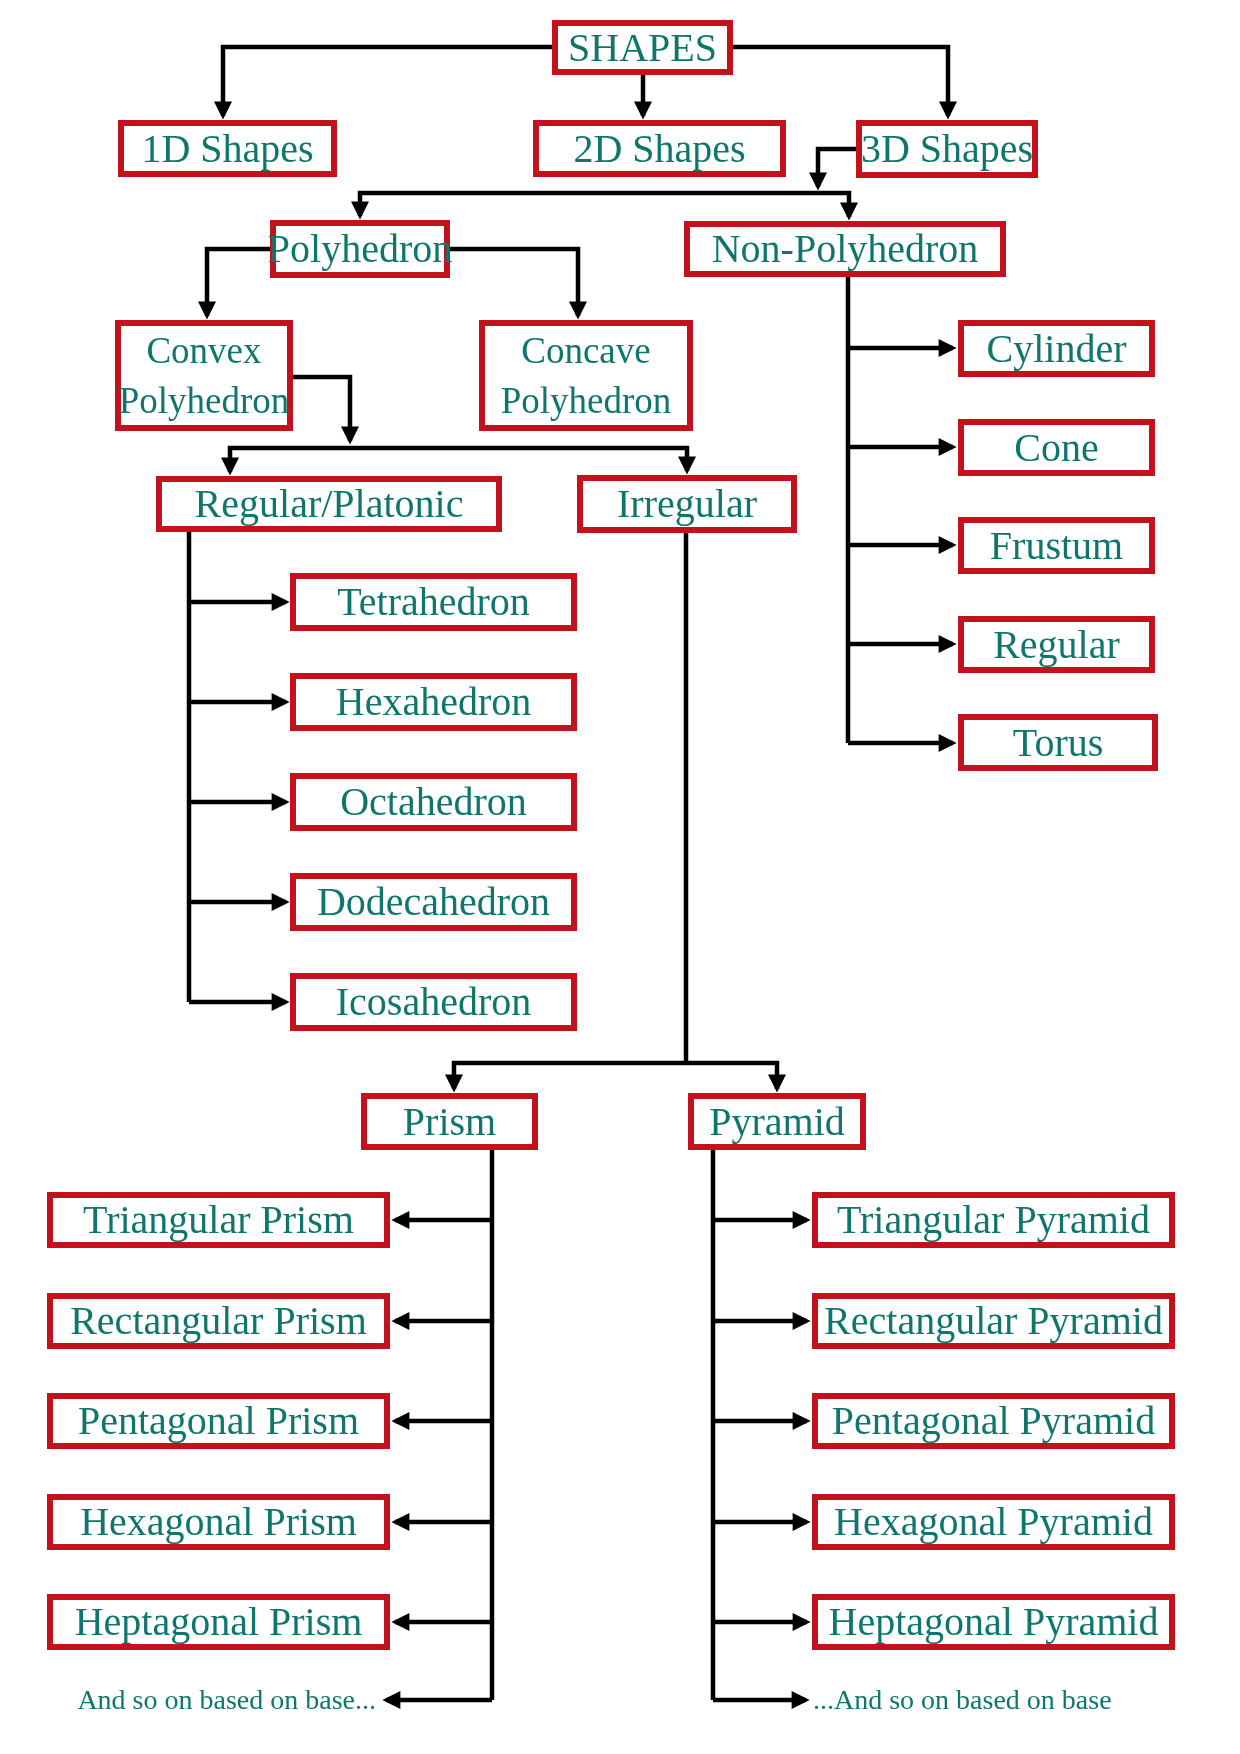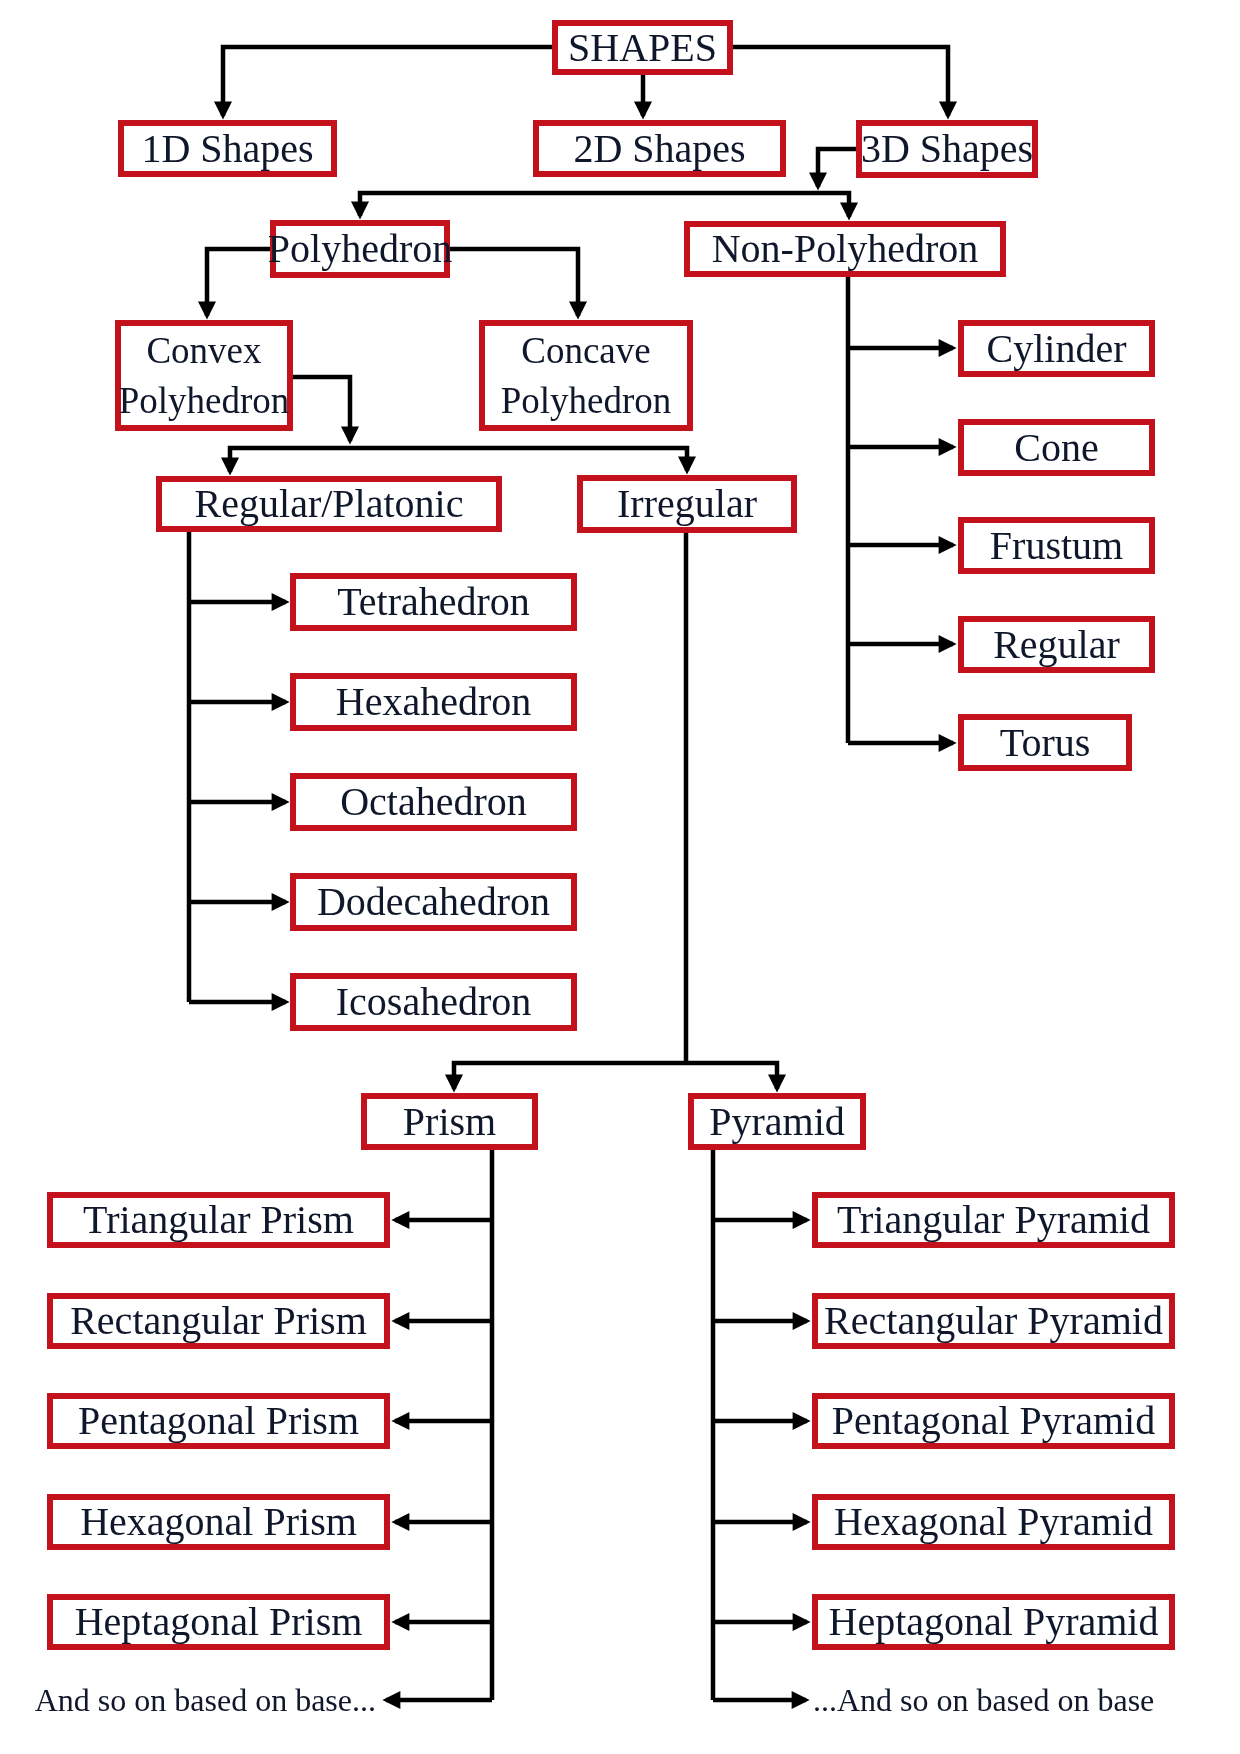--- a/index.html
+++ b/index.html
@@ -1,42 +1,42 @@
 <!DOCTYPE html>
 <html><head>
 <meta charset="utf-8">
 <style>
   html,body{margin:0;padding:0;background:#ffffff;}
   #stage{
     position:relative;
     width:1240px;height:1754px;
     background:#ffffff;
     font-family:"Liberation Serif","DejaVu Serif",serif;
-    color:#0f172a;
+    color:#0f766e;
     overflow:hidden;
   }
   #wires{position:absolute;left:0;top:0;width:1240px;height:1754px;}
   .node{
     position:absolute;
     box-sizing:border-box;
     border:6px solid #c3121b;
     background:#ffffff;
     display:flex;align-items:center;justify-content:center;
     text-align:center;
     font-size:40px;line-height:1.1;
     white-space:nowrap;
     z-index:2;
   }
   .node.two-line{
     font-size:37px;line-height:1.35;
     white-space:normal;
   }
   .caption{
     position:absolute;
-    font-size:32px;line-height:40px;
+    font-size:28px;line-height:40px;
     z-index:2;
     white-space:nowrap;
   }
   .caption.right-aligned{text-align:right;}
   .caption.left-aligned{text-align:left;}
 </style>
 </head>
 <body>
 
 <div id="stage">
@@ -113,21 +113,21 @@
   <div class="node" style="left:290px;top:573px;width:287px;height:58px">Tetrahedron</div>
   <div class="node" style="left:290px;top:673px;width:287px;height:58px">Hexahedron</div>
   <div class="node" style="left:290px;top:773px;width:287px;height:58px">Octahedron</div>
   <div class="node" style="left:290px;top:873px;width:287px;height:58px">Dodecahedron</div>
   <div class="node" style="left:290px;top:973px;width:287px;height:58px">Icosahedron</div>
 
   <div class="node" style="left:958px;top:320px;width:197px;height:57px">Cylinder</div>
   <div class="node" style="left:958px;top:419px;width:197px;height:57px">Cone</div>
   <div class="node" style="left:958px;top:517px;width:197px;height:57px">Frustum</div>
   <div class="node" style="left:958px;top:616px;width:197px;height:57px">Regular</div>
-  <div class="node" style="left:958px;top:714px;width:174px;height:57px">Torus</div>
+  <div class="node" style="left:958px;top:714px;width:200px;height:57px">Torus</div>
 
   <div class="node" style="left:361px;top:1093px;width:177px;height:57px">Prism</div>
   <div class="node" style="left:688px;top:1093px;width:178px;height:57px">Pyramid</div>
 
   <div class="node" style="left:47px;top:1192px;width:343px;height:56px">Triangular Prism</div>
   <div class="node" style="left:47px;top:1293px;width:343px;height:56px">Rectangular Prism</div>
   <div class="node" style="left:47px;top:1393px;width:343px;height:56px">Pentagonal Prism</div>
   <div class="node" style="left:47px;top:1494px;width:343px;height:56px">Hexagonal Prism</div>
   <div class="node" style="left:47px;top:1594px;width:343px;height:56px">Heptagonal Prism</div>
 

